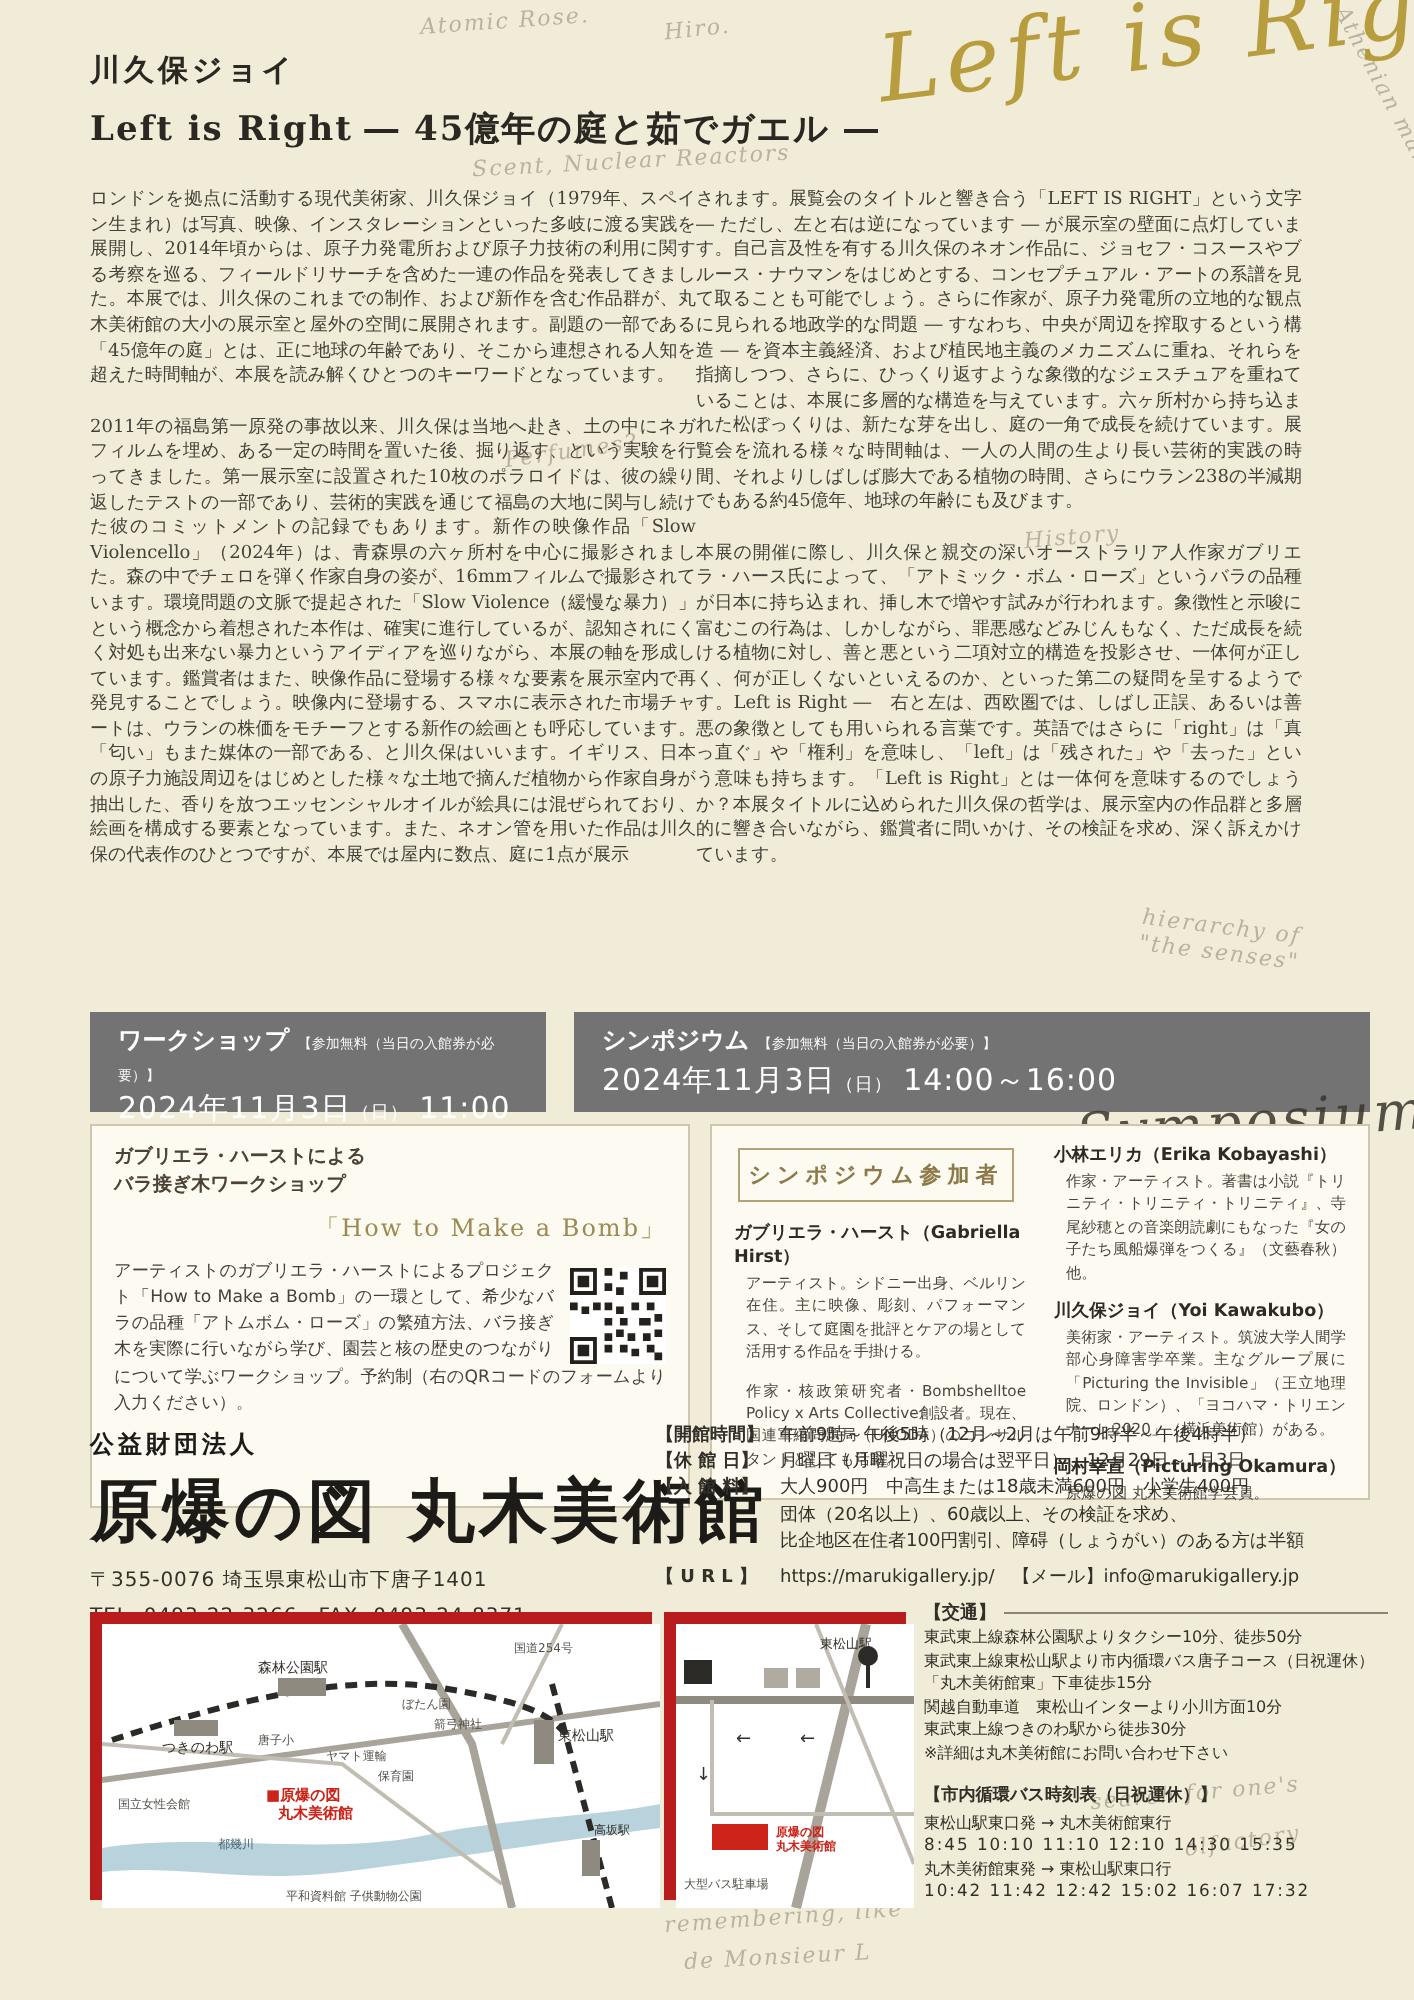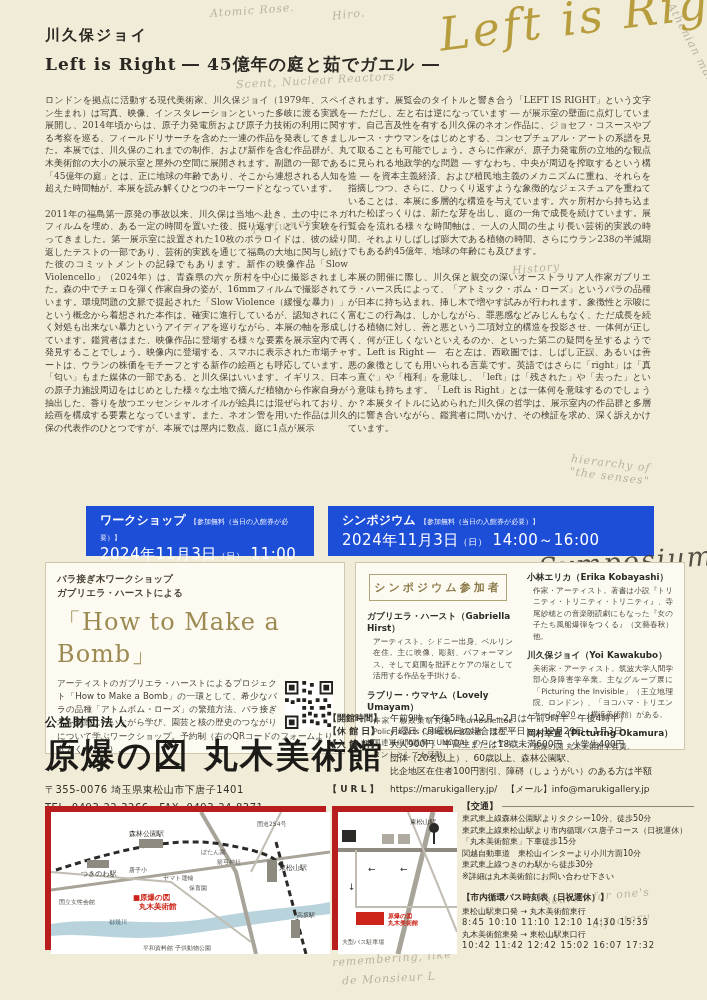--- a/index.html
+++ b/index.html
@@ -25,37 +25,37 @@
   .extitle .jp { font-size:17px; letter-spacing:1px; }
 
   
   .bodytext { position:absolute; left:45px; top:94px; width:632px; height:392px;
               display:flex; }
   .bodytext .col { width:303px; font-size:9px; line-height:1.40;
                    text-align:justify; color:#45413a; }
   .bodytext p { margin-bottom:13px; }
 
   
-  .event-box { position:absolute; top:506px; height:50px; background:#1d4ed8;
-               color:#fff; padding:6px 12px 0 14px;margin-left:41px; }
+  .event-box { position:absolute; top:506px; height:50px; background:#737373;
+               color:#fff; padding:6px 12px 0 14px; }
   .event-box .l1 { font-size:12px; font-weight:bold;
                    font-family:"DejaVu Sans","Liberation Sans",sans-serif; }
   .event-box .note { font-size:7px; font-weight:normal; opacity:.95; }
   .event-box .l2 { font-size:15px; margin-top:2px; letter-spacing:.5px;
                    font-family:"DejaVu Sans","Liberation Sans",sans-serif; }
   .event-box .day { font-size:9px; }
 
   
   .detail-box { position:absolute; top:562px; background:#fdfbf1;
                 border:1px solid #cfc7ad; padding:9px 11px; }
   #workshop-box { left:45px; width:300px; height:192px; }
   #symposium-box { left:355px; width:330px; height:188px; }
   .ws-lead { font-family:"DejaVu Sans","Liberation Sans",sans-serif;
              font-weight:bold; font-size:9.5px; color:#4c4336; line-height:1.45; }
-  .ws-title { font-size:24px; color:#9c8a52; letter-spacing:1px; margin:6px 0 7px 0; }
+  .ws-title { font-size:12px; color:#9c8a52; letter-spacing:1px; margin:6px 0 7px 0;text-align:right; }
   .ws-body { font-size:8.6px; line-height:1.55; text-align:justify; color:#45413a;
              font-family:"DejaVu Sans","Liberation Sans",sans-serif; }
   .qr { float:right; margin:4px 0 0 8px; }
 
   .sym-cols { display:flex; gap:14px; }
   .sym-col { width:50%; }
   .sym-header { border:1px solid #b3a276; color:#8d7a4a; font-size:11px;
                 letter-spacing:3px; text-align:center; padding:5px 0;
                 margin:2px 6px 10px 2px; font-weight:bold;
                 font-family:"DejaVu Sans","Liberation Sans",sans-serif; }
@@ -136,33 +136,33 @@
       <p>本展の開催に際し、川久保と親交の深いオーストラリア人作家ガブリエラ・ハース氏によって、「アトミック・ボム・ローズ」というバラの品種が日本に持ち込まれ、挿し木で増やす試みが行われます。象徴性と示唆に富むこの行為は、しかしながら、罪悪感などみじんもなく、ただ成長を続ける植物に対し、善と悪という二項対立的構造を投影させ、一体何が正しく、何が正しくないといえるのか、といった第二の疑問を呈するようです。Left is Right ―　右と左は、西欧圏では、しばし正誤、あるいは善悪の象徴としても用いられる言葉です。英語ではさらに「right」は「真っ直ぐ」や「権利」を意味し、「left」は「残された」や「去った」という意味も持ちます。「Left is Right」とは一体何を意味するのでしょうか？本展タイトルに込められた川久保の哲学は、展示室内の作品群と多層的に響き合いながら、鑑賞者に問いかけ、その検証を求め、深く訴えかけています。</p>
     </div>
   </div>
 
   <div class="event-box" style="left:45px;width:228px">
     <div class="l1"><span>ワークショップ</span>
       <span class="note">【参加無料（当日の入館券が必要）】</span></div>
     <div class="l2"><span>2024年11月3日</span><span class="day">（日）</span>
       <span>11:00～12:30</span></div>
   </div>
-  <div class="event-box" style="left:287px;width:326px">
+  <div class="event-box" style="left:287px;width:398px">
     <div class="l1"><span>シンポジウム</span>
       <span class="note">【参加無料（当日の入館券が必要）】</span></div>
     <div class="l2"><span>2024年11月3日</span><span class="day">（日）</span>
       <span>14:00～16:00</span></div>
   </div>
   <div class="script-ink" style="left:172px;top:574px;transform:rotate(-14deg)">Workshop</div>
   <div class="script-ink" style="left:538px;top:546px;transform:rotate(-4deg);font-size:27px">Symposium</div>
 
   <div class="detail-box" id="workshop-box">
     <div class="ws-lead">
+      <div>ガブリエラ・ハーストによる</div>
       <div>バラ接ぎ木ワークショップ</div>
-      <div>ガブリエラ・ハーストによる</div>
     </div>
     <div class="ws-title">「How to Make a Bomb」</div>
     <div class="ws-body">
       <svg class="qr" viewBox="0 0 25 25" width="48" height="48">
         <rect width="25" height="25" fill="#fff"></rect>
         <path fill="#24211c" d="M0 0h7v7H0z M18 0h7v7h-7z M0 18h7v7H0z"></path>
         <path fill="#fff" d="M1 1h5v5H1z M19 1h5v5h-5z M1 19h5v5H1z"></path>
         <path fill="#24211c" d="M2 2h3v3H2z M20 2h3v3h-3z M2 20h3v3H2z M9 0h2v2H9z M13 1h2v2h-2z M9 4h2v2H9z M12 5h2v2h-2z M0 9h2v2H0z M3 10h2v2H3z M6 9h2v2H6z M9 9h2v2H9z M12 10h2v2h-2z M16 9h2v2h-2z M20 9h2v2h-2z M9 13h2v2H9z M13 13h2v2h-2z M18 13h3v2h-3z M22 12h2v2h-2z M9 17h2v2H9z M12 16h2v2h-2z M15 17h2v2h-2z M19 17h2v2h-2z M22 16h2v2h-2z M9 20h2v2H9z M13 20h2v2h-2z M16 21h2v2h-2z M20 20h2v2h-2z M22 22h2v2h-2z"></path>
       </svg>
       <span>アーティストのガブリエラ・ハーストによるプロジェクト「How to Make a Bomb」の一環として、希少なバラの品種「アトムボム・ローズ」の繁殖方法、バラ接ぎ木を実際に行いながら学び、園芸と核の歴史のつながりについて学ぶワークショップ。予約制（右のQRコードのフォームより入力ください）。</span>
@@ -171,21 +171,20 @@
 
   <div class="detail-box" id="symposium-box">
     <div class="sym-cols">
       <div class="sym-col">
         <div class="sym-header">シンポジウム参加者</div>
         <div class="p-entry">
           <div class="p-name">ガブリエラ・ハースト（Gabriella Hirst）</div>
           <div class="p-bio">アーティスト。シドニー出身、ベルリン在住。主に映像、彫刻、パフォーマンス、そして庭園を批評とケアの場として活用する作品を手掛ける。</div>
         </div>
         <div class="p-entry">
-          <div class="p-name">ラブリー・ウマヤム（Lovely Umayam）</div>
           <div class="p-bio">作家・核政策研究者・Bombshelltoe Policy x Arts Collective創設者。現在、国連軍縮問題局（UNODA）のコンサルタントとしても活動。</div>
         </div>
       </div>
       <div class="sym-col">
         <div class="p-entry">
           <div class="p-name">小林エリカ（Erika Kobayashi）</div>
           <div class="p-bio">作家・アーティスト。著書は小説『トリニティ・トリニティ・トリニティ』、寺尾紗穂との音楽朗読劇にもなった『女の子たち風船爆弾をつくる』（文藝春秋）他。</div>
         </div>
         <div class="p-entry">
           <div class="p-name">川久保ジョイ（Yoi Kawakubo）</div>
@@ -214,21 +213,21 @@
     <div class="row">
         <span class="lab">【休 館 日】</span>
         <span class="val">月曜日（月曜祝日の場合は翌平日）、12月29日～1月3日</span>
       </div>
     <div class="row">
         <span class="lab">【入 館 料】</span>
         <span class="val">大人900円　中高生または18歳未満600円　小学生400円</span>
       </div>
     <div class="row">
         <span class="lab"></span>
-        <span class="val">団体（20名以上）、60歳以上、森林公園駅、</span>
+        <span class="val">団体（20名以上）、60歳以上、その検証を求め、</span>
       </div>
     <div class="row">
         <span class="lab"></span>
         <span class="val">比企地区在住者100円割引、障碍（しょうがい）のある方は半額</span>
       </div>
     <div class="row" style="margin-top:5px">
         <span class="lab">【 U R L 】</span>
         <span class="val">https://marukigallery.jp/　【メール】info@marukigallery.jp</span>
       </div>
   </div>

